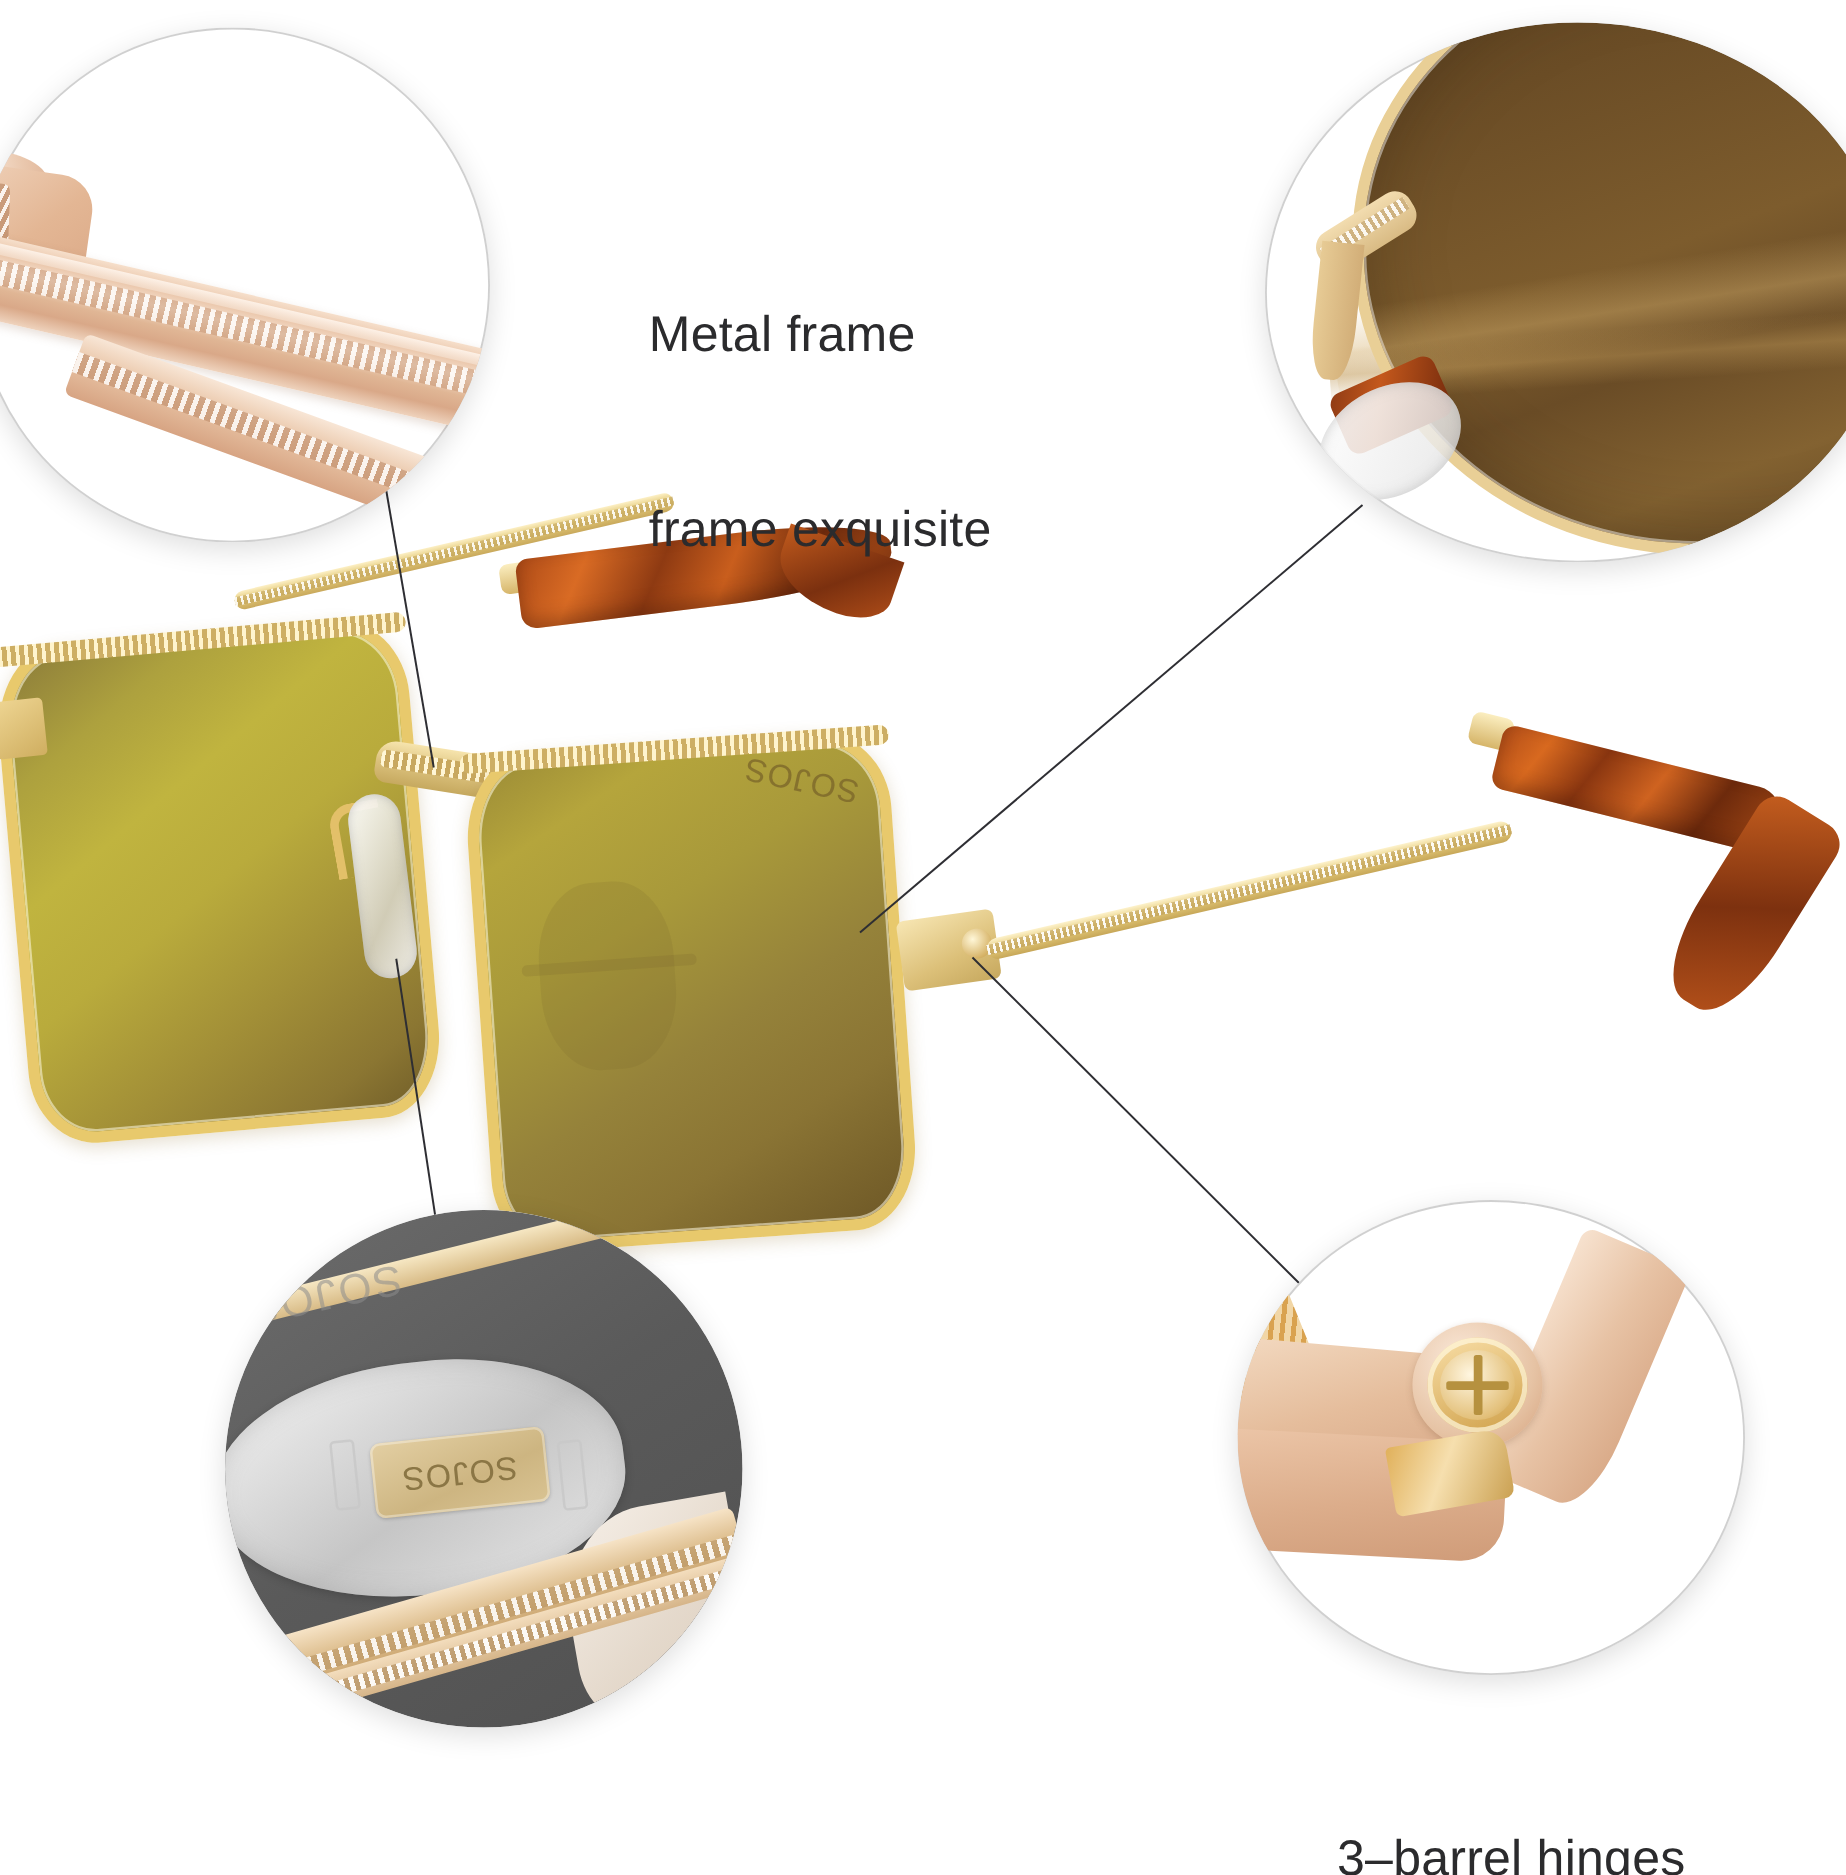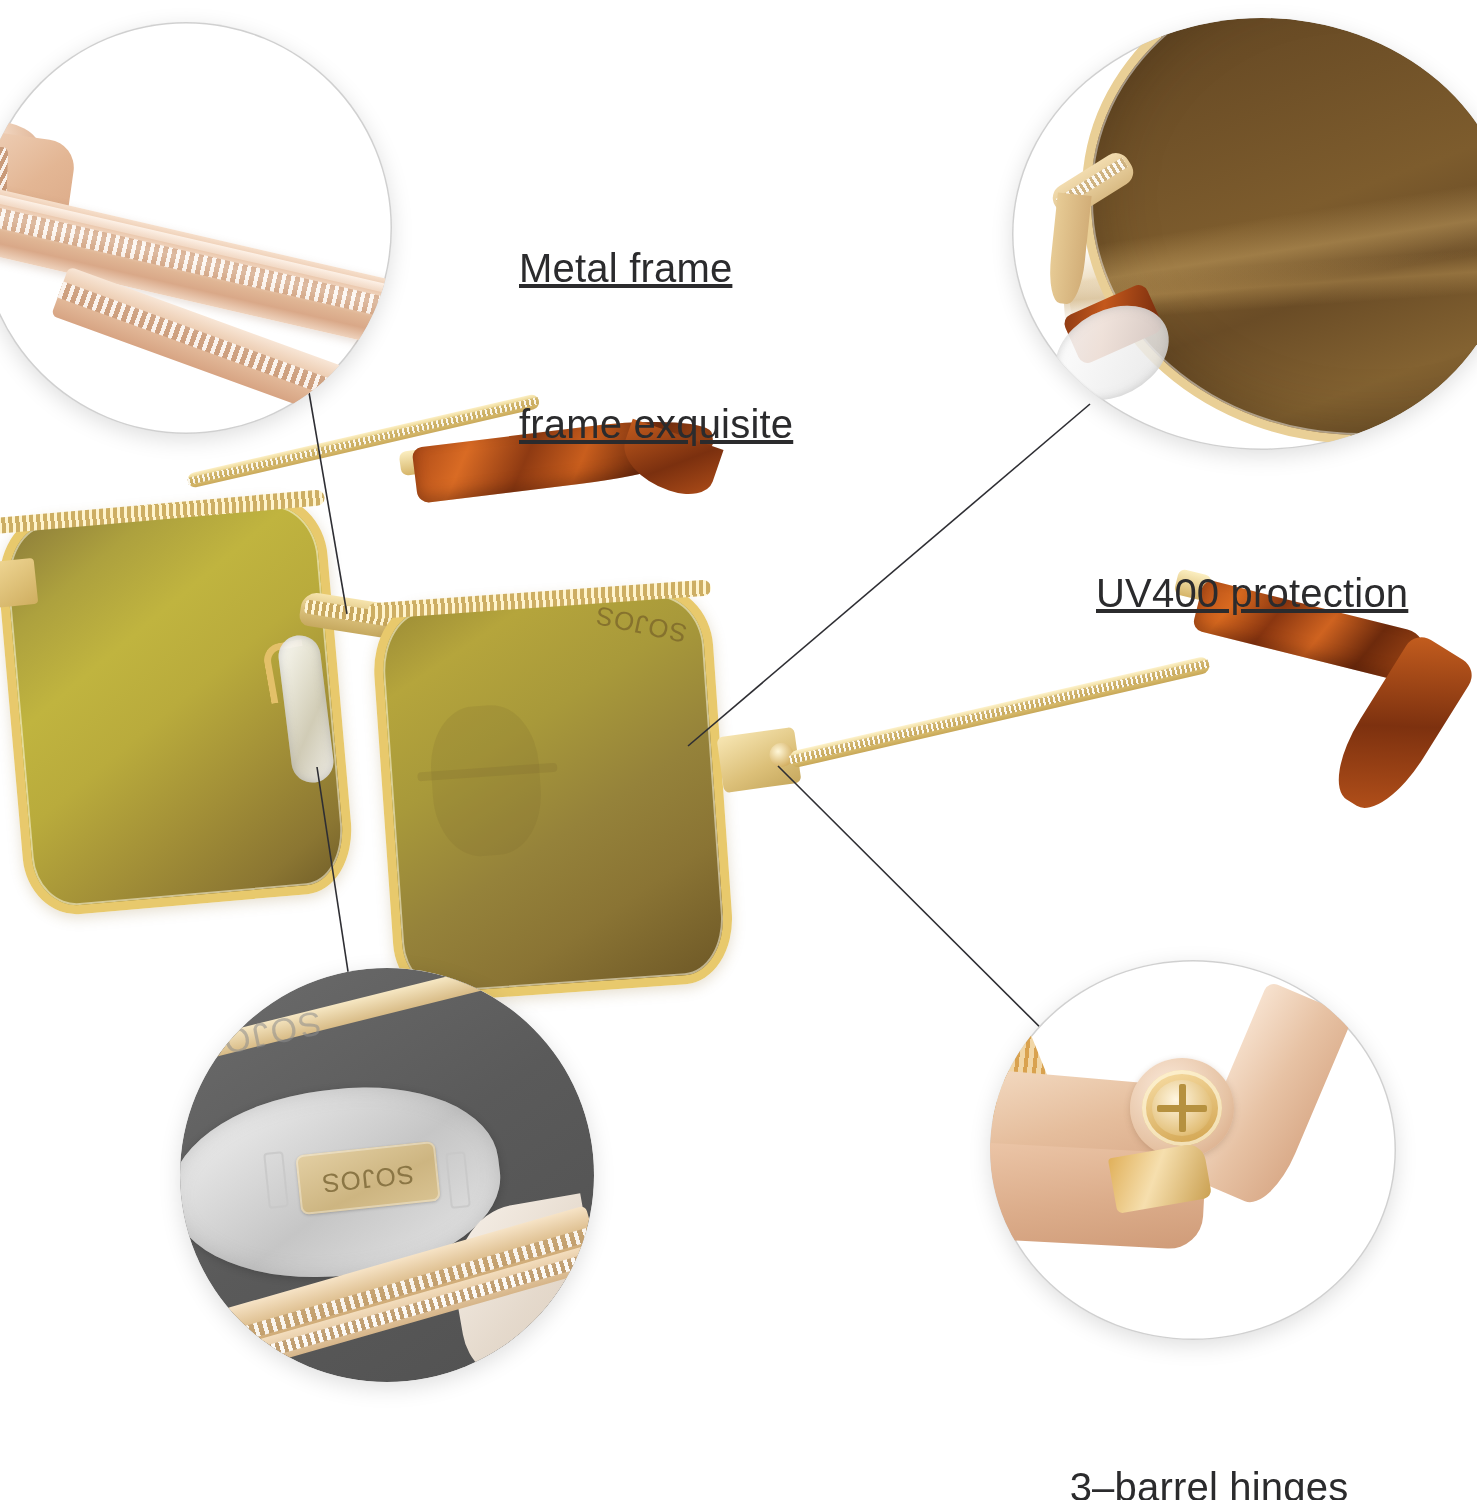--- a/index.html
+++ b/index.html
@@ -201,21 +201,21 @@
   svg.leaders line{stroke:#2e2e33;stroke-width:1.6;}
 
   
   .caption{position:absolute;color:#2b2b2d;font-weight:300;
            font-family:"Liberation Sans","DejaVu Sans",sans-serif;
            line-height:1.30;letter-spacing:.2px;white-space:pre;}
   #cap-tl{left:519px;top:138px;font-size:40px;text-align:left;}
   #cap-tr{left:1096px;top:463px;font-size:40px;text-align:left;}
   #cap-bl{left:66px;top:1404px;font-size:40px;text-align:center;width:680px;}
   #cap-br{left:1009px;top:1357px;font-size:40px;text-align:center;width:400px;}
-  .caption .ln{display:block;text-decoration:underline;}
+  .caption .ln{display:block;}
 </style>
 </head>
 <body>
 
 <div class="stage">
 
   <div class="product">
 
     <div class="templeL"></div>
     <div class="ferruleL"></div>
@@ -311,21 +311,20 @@
       <div class="br-claw"></div>
     </div>
   </div>
 
   <div class="caption" id="cap-tl">
     <span class="ln">Metal frame</span>
     <span class="ln">frame exquisite</span>
   </div>
 
   <div class="caption" id="cap-tr">
-    <span class="ln">UV400 protection</span>
   </div>
 
   <div class="caption" id="cap-bl">
     
     
   </div>
 
   <div class="caption" id="cap-br">
     <span class="ln">3–barrel hinges</span>
     

